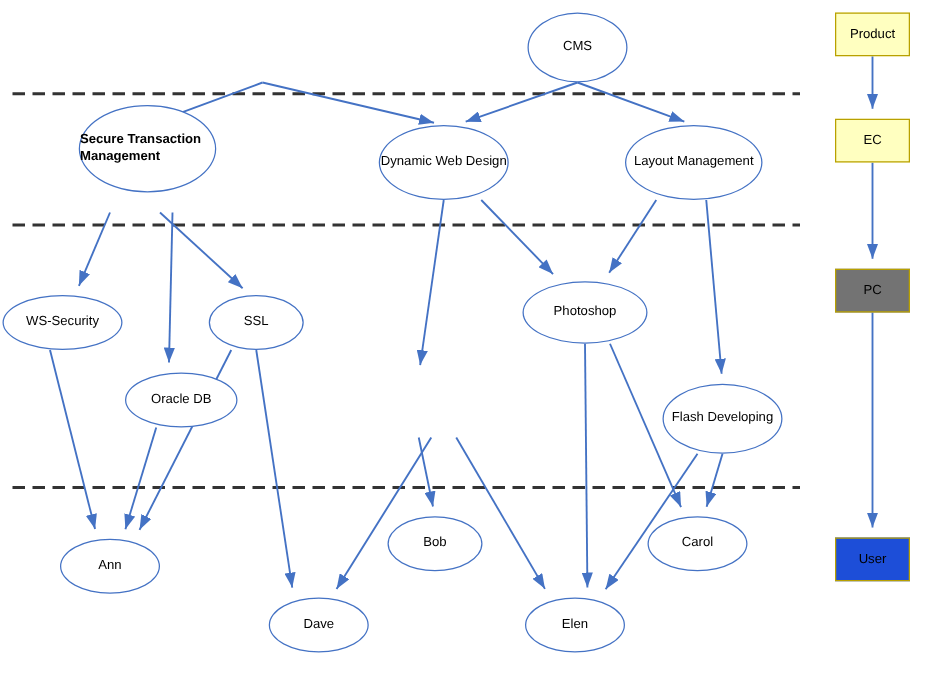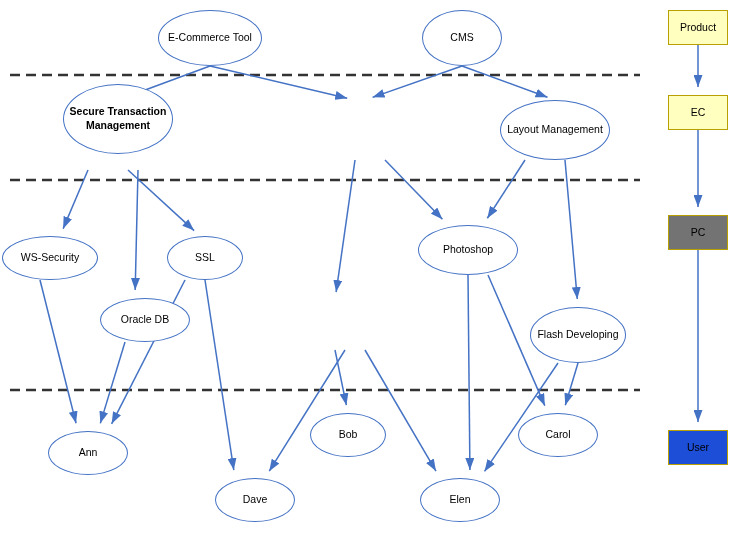--- a/index.html
+++ b/index.html
@@ -22,21 +22,20 @@
       top: 0; left: 0;
       width: 740px;
       height: 543px;
       pointer-events: none;
     }
     .node {
       position: absolute;
       display: flex;
       align-items: center;
       justify-content: center;
-      text-align: center;
       font-size: 10.5px;
       line-height: 1.3;
     }
     .ellipse {
       border: 1.5px solid #5b9bd5;
       border-radius: 50%;
       background: #fff;
       color: #000;
     }
     .rect-node {
@@ -79,26 +78,26 @@
       <line x1="365" y1="350" x2="435.95562799854133" y2="471.0976051175105" stroke="#4472c4" stroke-width="1.5" marker-end="url(#arrowhead)"></line>
       <line x1="468" y1="275" x2="469.92118609099936" y2="470.0003882364362" stroke="#4472c4" stroke-width="1.5" marker-end="url(#arrowhead)"></line>
       <line x1="578" y1="363" x2="565.2987830845308" y2="405.3373897182308" stroke="#4472c4" stroke-width="1.5" marker-end="url(#arrowhead)"></line>
       <line x1="558" y1="363" x2="484.4906033748317" y2="471.3792386140301" stroke="#4472c4" stroke-width="1.5" marker-end="url(#arrowhead)"></line>
       <line x1="488" y1="275" x2="544.8101911086844" y2="405.6634395499741" stroke="#4472c4" stroke-width="1.5" marker-end="url(#arrowhead)"></line>
       <line x1="698" y1="45" x2="698" y2="87" stroke="#4472c4" stroke-width="1.5" marker-end="url(#arrowhead)"></line>
       <line x1="698" y1="130" x2="698" y2="207" stroke="#4472c4" stroke-width="1.5" marker-end="url(#arrowhead)"></line>
       <line x1="698" y1="250" x2="698" y2="422" stroke="#4472c4" stroke-width="1.5" marker-end="url(#arrowhead)"></line>
     </svg>
 
-<div class="node ellipse" style="width: 104px; height: 56px; left: 158px; top: 10px; border-color: rgb(68, 114, 196);">E-Commerce
-Tool</div>
     <div class="node ellipse" style="width: 80px; height: 56px; left: 422px; top: 10px; border-color: rgb(68, 114, 196);">CMS</div>
     <div class="node ellipse" style="width: 110px; height: 70px; left: 63px; top: 84px; border-color: rgb(68, 114, 196); font-weight: bold;">Secure
 Transaction
 Management</div>
+    <div class="node ellipse" style="width: 104px; height: 60px; left: 303px; top: 100px; border-color: rgb(68, 114, 196);">Dynamic
+Web Design</div>
     <div class="node ellipse" style="width: 110px; height: 60px; left: 500px; top: 100px; border-color: rgb(68, 114, 196);">Layout
 Management</div>
     <div class="node ellipse" style="width: 96px; height: 44px; left: 2px; top: 236px; border-color: rgb(68, 114, 196);">WS-Security</div>
     <div class="node ellipse" style="width: 76px; height: 44px; left: 167px; top: 236px; border-color: rgb(68, 114, 196);">SSL</div>
     <div class="node ellipse" style="width: 100px; height: 50px; left: 418px; top: 225px; border-color: rgb(68, 114, 196);">Photoshop</div>
     <div class="node ellipse" style="width: 90px; height: 44px; left: 100px; top: 298px; border-color: rgb(68, 114, 196);">Oracle DB</div>
     <div class="node ellipse" style="width: 96px; height: 56px; left: 530px; top: 307px; border-color: rgb(68, 114, 196);">Flash
 Developing</div>
     <div class="node ellipse" style="width: 80px; height: 44px; left: 48px; top: 431px; border-color: rgb(68, 114, 196);">Ann</div>
     <div class="node ellipse" style="width: 76px; height: 44px; left: 310px; top: 413px; border-color: rgb(68, 114, 196);">Bob</div>

